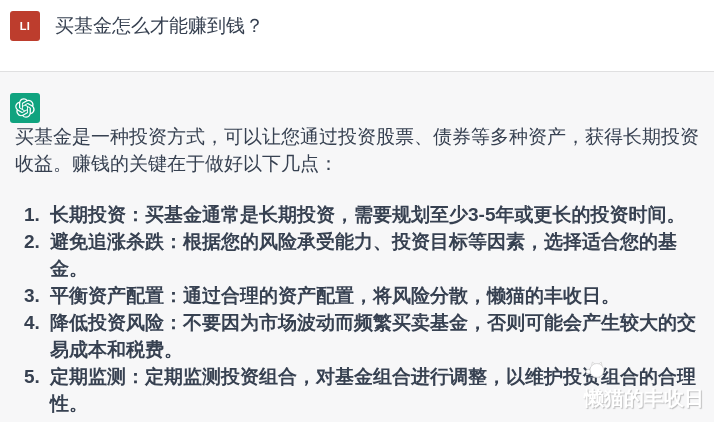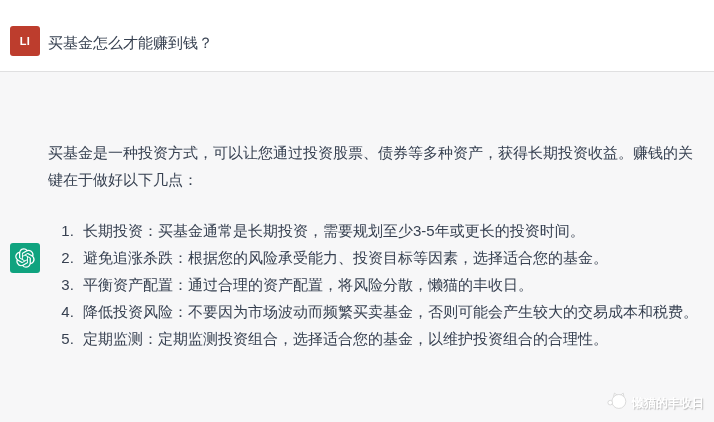--- a/index.html
+++ b/index.html
@@ -11,65 +11,68 @@
   }
   *{box-sizing:border-box;}
   html,body{margin:0;padding:0;}
   body{
     width:714px;height:422px;overflow:hidden;
     background:var(--page-bg);
     font-family:"Liberation Sans","DejaVu Sans",sans-serif;
     color:var(--text);
   }
   .page{position:relative;width:714px;height:422px;}
-  .msg{display:flex;align-items:center;}
+  .msg{display:flex;align-items:flex-start;}
   .msg .gutter{flex:0 0 30px;margin-left:10px;}
   .avatar{
     width:30px;height:30px;border-radius:3px;
     display:flex;align-items:center;justify-content:center;
     color:#fff;font-size:11px;font-weight:bold;letter-spacing:.3px;
     user-select:none;
   }
   .user-avatar{background:var(--user-avatar-bg);}
   .bot-avatar{background:var(--assistant-avatar-bg);padding:5px;}
   .bot-avatar svg{width:20px;height:20px;display:block;fill:#fff;}
   .msg.user{
     background:var(--page-bg);
     padding:11px 16px 0 0;
     height:71px;
   }
   .msg.assistant{
     background:var(--assistant-bg);
     border-top:1px solid rgba(0,0,0,0.09);
     padding:21px 14px 0 0;
     height:351px;
+    flex-direction:column;
   }
   .content{
-    flex:1;margin-left:8px;
-    font-size:15px;line-height:27px;
+    flex:1;margin-left:15px;
+    font-size:19px;line-height:27px;
     word-break:break-all;
   }
   .msg.user .content{padding-top:4px;line-height:22px;}
   .content p{margin:0;}
   ol.advice-list{
     margin:24px 0;
     padding-left:30px;
+    font-weight:bold;
   }
   ol.advice-list li{
     padding-left:5px;
     margin:0;
   }
   .watermark{
     position:absolute;
     right:10px;bottom:10px;
-    display:flex;align-items:flex-end;gap:4px;
-    font-size:12px;font-weight:bold;
+    display:flex;align-items:flex-start;gap:4px;
+    font-size:20px;font-weight:bold;
     color:#ffffff;
     text-shadow:1px 1px 1px rgba(120,120,120,0.45);
     pointer-events:none;
+    flex-direction:column;
   }
   .watermark svg{width:22px;height:22px;display:block;}
 </style>
 </head>
 <body>
 
 <div class="page">
 
   <section class="msg user">
     <div class="gutter">
@@ -86,21 +89,21 @@
         </svg>
       </div>
     </div>
     <div class="content">
       <p>买基金是一种投资方式，可以让您通过投资股票、债券等多种资产，获得长期投资收益。赚钱的关键在于做好以下几点：</p>
       <ol class="advice-list">
           <li>长期投资：买基金通常是长期投资，需要规划至少3-5年或更长的投资时间。</li>
           <li>避免追涨杀跌：根据您的风险承受能力、投资目标等因素，选择适合您的基金。</li>
           <li>平衡资产配置：通过合理的资产配置，将风险分散，懒猫的丰收日。</li>
           <li>降低投资风险：不要因为市场波动而频繁买卖基金，否则可能会产生较大的交易成本和税费。</li>
-          <li>定期监测：定期监测投资组合，选择适合您的基金，以维护投资组合的合理性。</li>
+          <li>定期监测：定期监测投资组合，对基金组合进行调整，以维护投资组合的合理性。</li>
         </ol>
     </div>
   </section>
 
   <div class="watermark">
     <svg viewBox="0 0 24 24" xmlns="http://www.w3.org/2000/svg">
       <g stroke="#cfcfcf" stroke-width="0.8" fill="#ffffff">
         <path d="M8.2 7.5 L9.2 3.4 L12.6 5.9 Z"></path>
         <path d="M19.6 7.5 L18.8 3.4 L15.4 5.9 Z"></path>
         <circle cx="14" cy="12.5" r="7.6"></circle>

